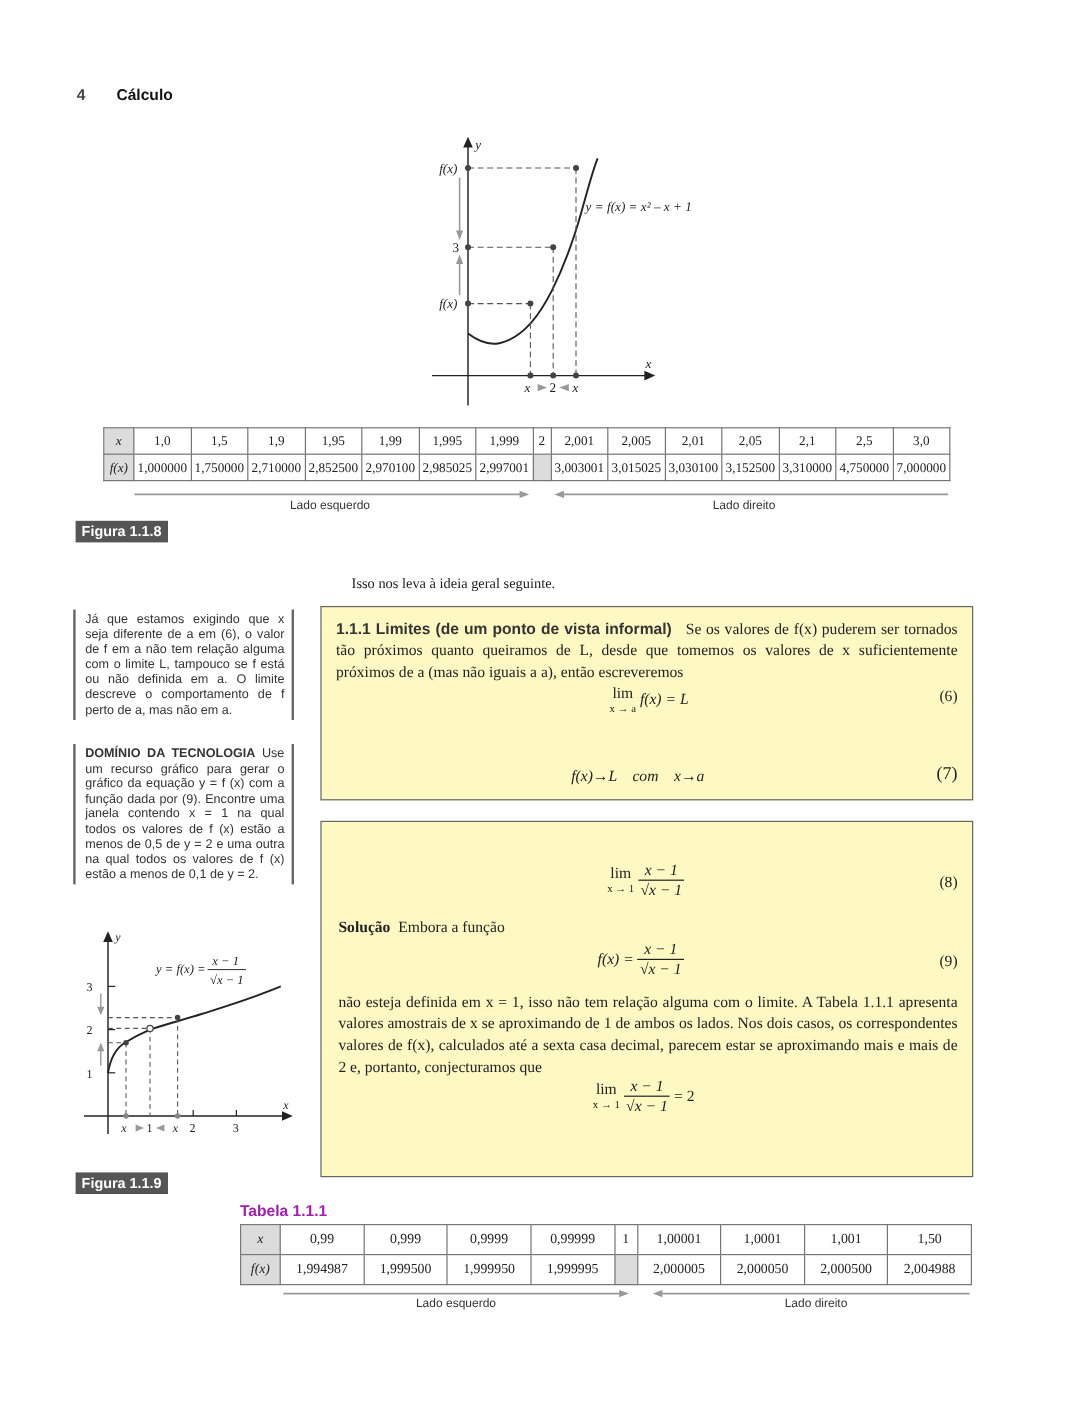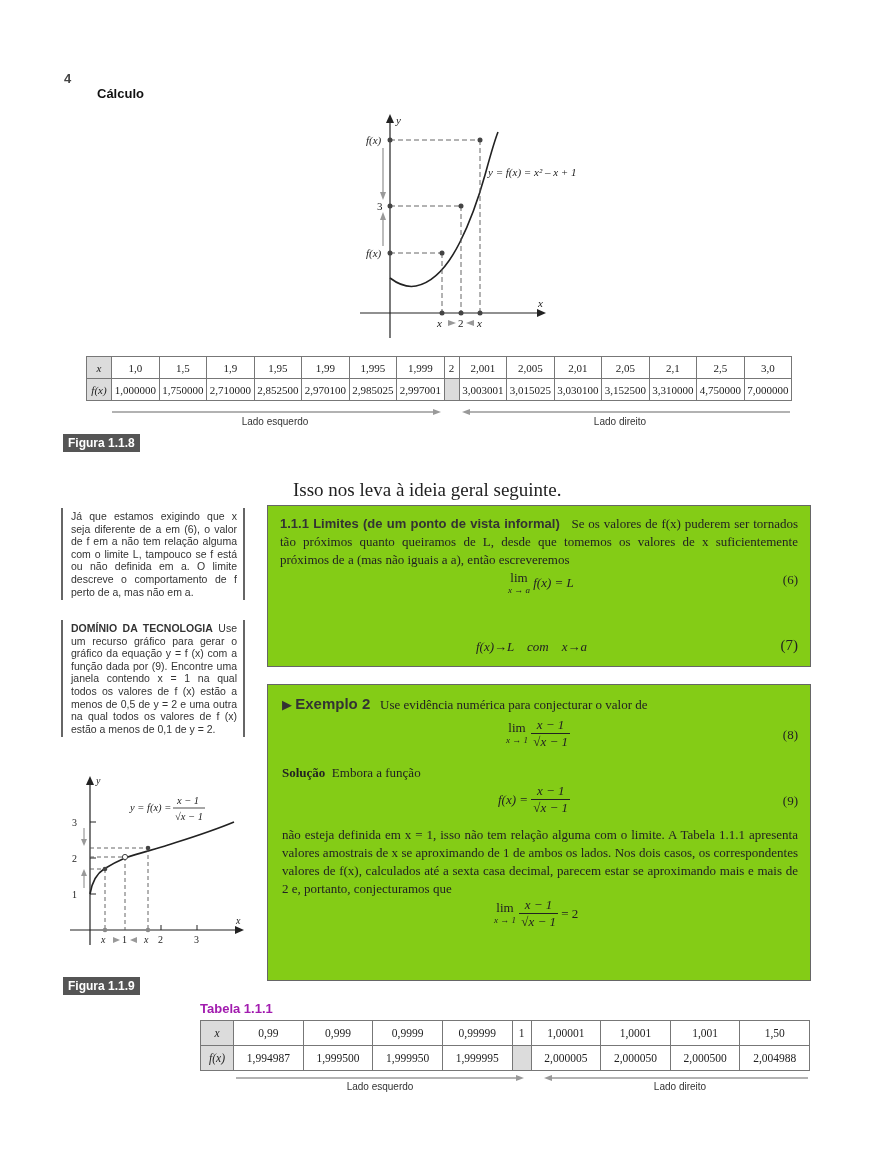--- a/index.html
+++ b/index.html
@@ -1,44 +1,44 @@
 <!DOCTYPE html>
 <html><head>
 <meta charset="utf-8">
 <style>
   html, body { margin: 0; padding: 0; background: #ffffff; }
   body { width: 890px; height: 1174px; position: relative; overflow: hidden; color: #222; font-family: "Liberation Serif", serif; }
   .abs { position: absolute; }
   .sans { font-family: "Liberation Sans", sans-serif; }
   .page-num { left: 64px; top: 71px; font-size: 13px; font-weight: bold; color: #444; }
-  .book-title { left: 97px; top: 86px; font-size: 13px; font-weight: bold; color: #111; }
+  .book-title { left: 97px; top: 71px; font-size: 13px; font-weight: bold; color: #111; }
 
   table.vals { border-collapse: collapse; position: absolute; font-family: "Liberation Serif", serif; font-size: 11px; color: #222; }
   table.vals td { border: 1px solid #777; text-align: center; padding: 0; height: 21px; white-space: nowrap; }
   table.vals td.hdr { background: #dcdcdc; font-style: italic; }
   table.vals td.gap { background: #dcdcdc; }
   .side-label { font-family: "Liberation Sans", sans-serif; font-size: 10px; color: #333; text-align: center; }
   .fig-tag { background: #555; color: #fff; font-family: "Liberation Sans", sans-serif; font-weight: bold; font-size: 12px; padding: 2px 5px; }
 
-  .intro { left: 293px; top: 479px; font-size: 19px; }
-  .box { border: 1.5px solid #666; background: #84cc16; }
+  .intro { left: 293px; top: 479px; font-size: 12px; }
+  .box { border: 1.5px solid #666; background: #fef9c3; }
   .box p { margin: 0; font-size: 13px; line-height: 18px; text-align: justify; }
   .box .h { font-family: "Liberation Sans", sans-serif; font-weight: bold; color: #333; }
   .eq { position: absolute; font-size: 13px; }
   .eqnum { position: absolute; right: 12px; font-size: 13px; }
   i { font-style: italic; }
 
   .margin-note { border-left: 2px solid #666; border-right: 2px solid #666; padding: 2px 6px 2px 8px; font-family: "Liberation Sans", sans-serif; font-size: 10.5px; line-height: 12.6px; color: #333; text-align: justify; }
   .margin-note .h { font-weight: bold; }
 
   .frac { display: inline-block; vertical-align: middle; text-align: center; }
   .frac .num { display: block; border-bottom: 1px solid #222; padding: 0 2px; }
   .frac .den { display: block; padding: 0 2px; }
   .lim { display: inline-block; vertical-align: middle; text-align: center; line-height: 12px; }
-  .lim .sub { display: block; font-size: 9px; font-style: italic; }
+  .lim .sub { display: block; font-size: 9px; }
 </style>
 </head>
 <body>
 
 <div class="abs sans page-num">4</div>
 <div class="abs sans book-title">Cálculo</div>
 
 <svg class="abs" style="left:340px; top:110px;" width="260" height="230">
 
   <line x1="50" y1="228" x2="50" y2="8" stroke="#222" stroke-width="1.2"></line>
@@ -213,25 +213,20 @@
   <text x="36" y="14" font-family="Liberation Serif, serif" font-style="italic" font-size="10" fill="#222">y</text>
   <text x="176" y="154" font-family="Liberation Serif, serif" font-style="italic" font-size="10" fill="#222">x</text>
   <text x="70" y="41" font-family="Liberation Serif, serif" font-style="italic" font-size="10.5" fill="#222">y = f(x) =</text>
   <text x="128" y="34" text-anchor="middle" font-family="Liberation Serif, serif" font-style="italic" font-size="10.5" fill="#222">x − 1</text>
   <line x1="113" y1="38" x2="145" y2="38" stroke="#222" stroke-width="0.8"></line>
   <text x="129" y="50" text-anchor="middle" font-family="Liberation Serif, serif" font-style="italic" font-size="10.5" fill="#222">√x − 1</text>
 </svg>
 <div class="abs fig-tag" style="left:63px; top:957px;margin-top:20px;">Figura 1.1.9</div>
 
 <div class="abs box" style="left:267px; top:684px; width:542px; height:295px;">
-  <div style="position:absolute; left:14px; top:10px; font-size:13px;">
-    <span class="sans" style="color:#333;">▶</span>
-    <span class="sans" style="font-weight:bold; font-size:15px; color:#333;">Exemplo 2</span>&nbsp;&nbsp;
-    <span>Use evidência numérica para conjecturar o valor de</span>
-  </div>
   <div class="eq" style="left:238px; top:32px;">
     <span class="lim"><span>lim</span><span class="sub">x → 1</span></span>
     <span class="frac"><i class="num">x − 1</i><i class="den">√x − 1</i></span>
   </div>
   <div class="eqnum" style="top:42px;">(8)</div>
   <div style="position:absolute; left:14px; top:80px; font-size:13px;">
     <b>Solução</b>&nbsp;
     <span>Embora a função</span>
   </div>
   <div class="eq" style="left:230px; top:98px;">

